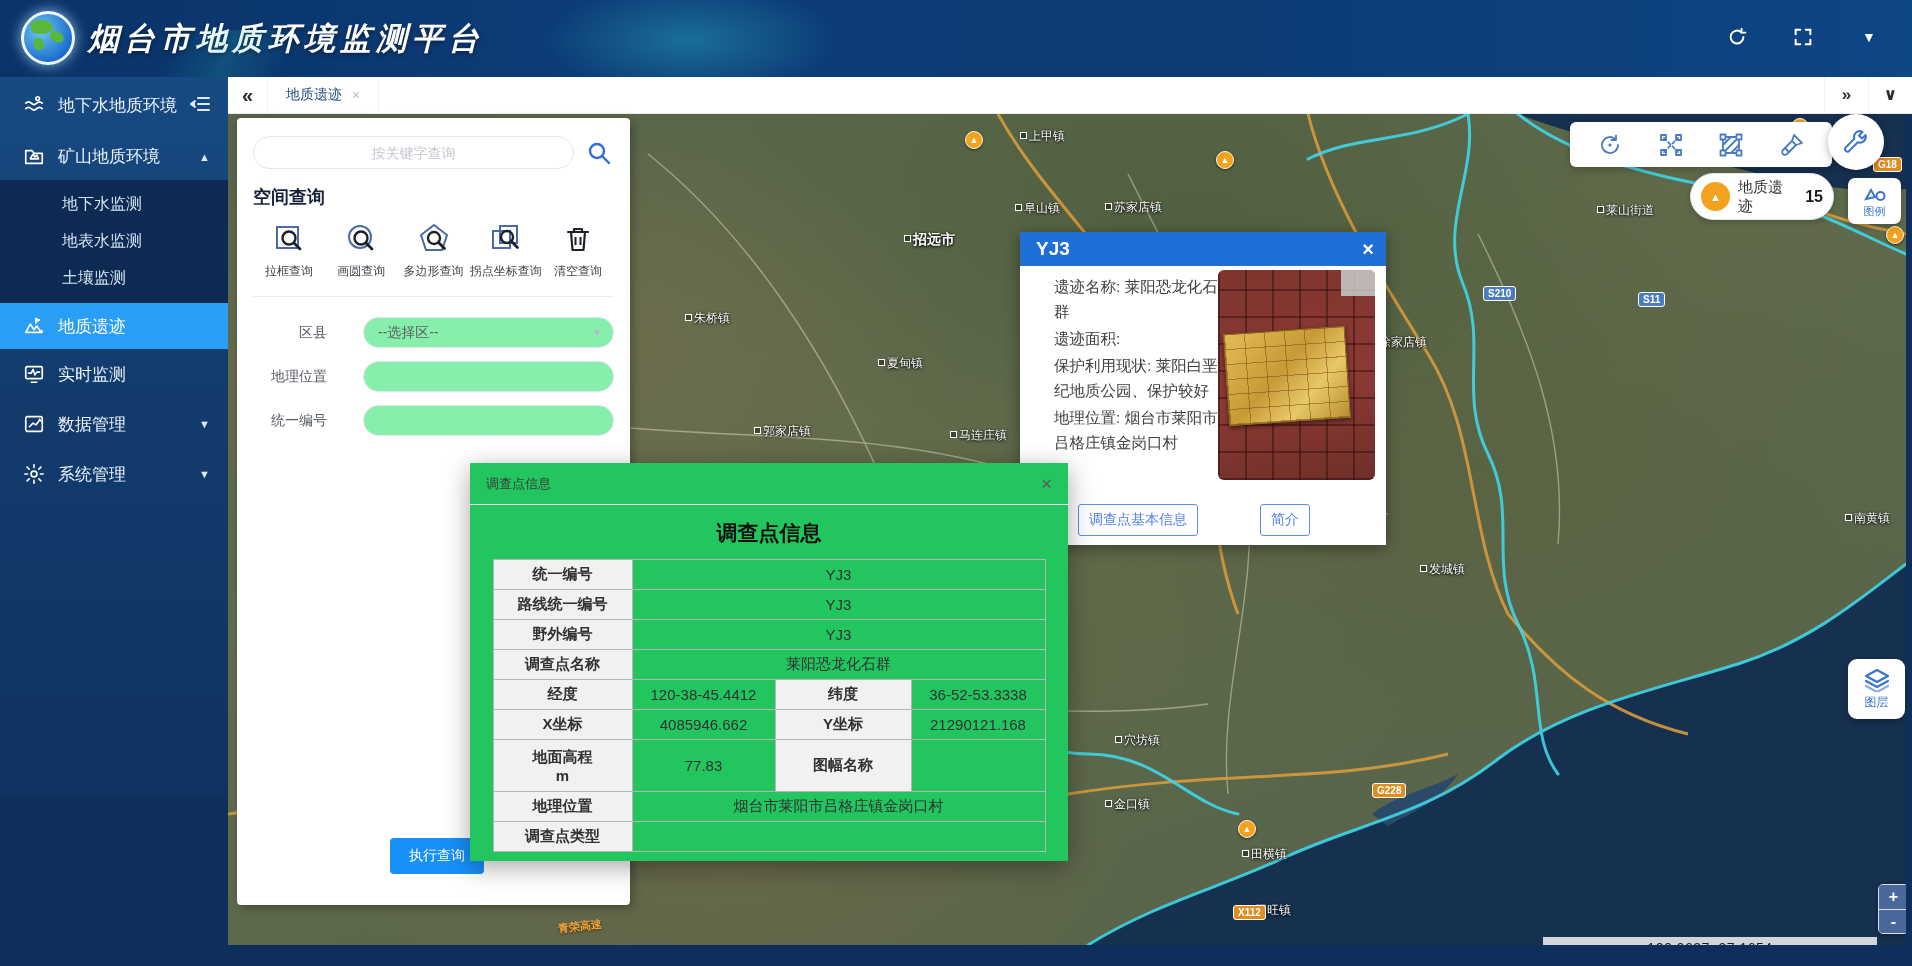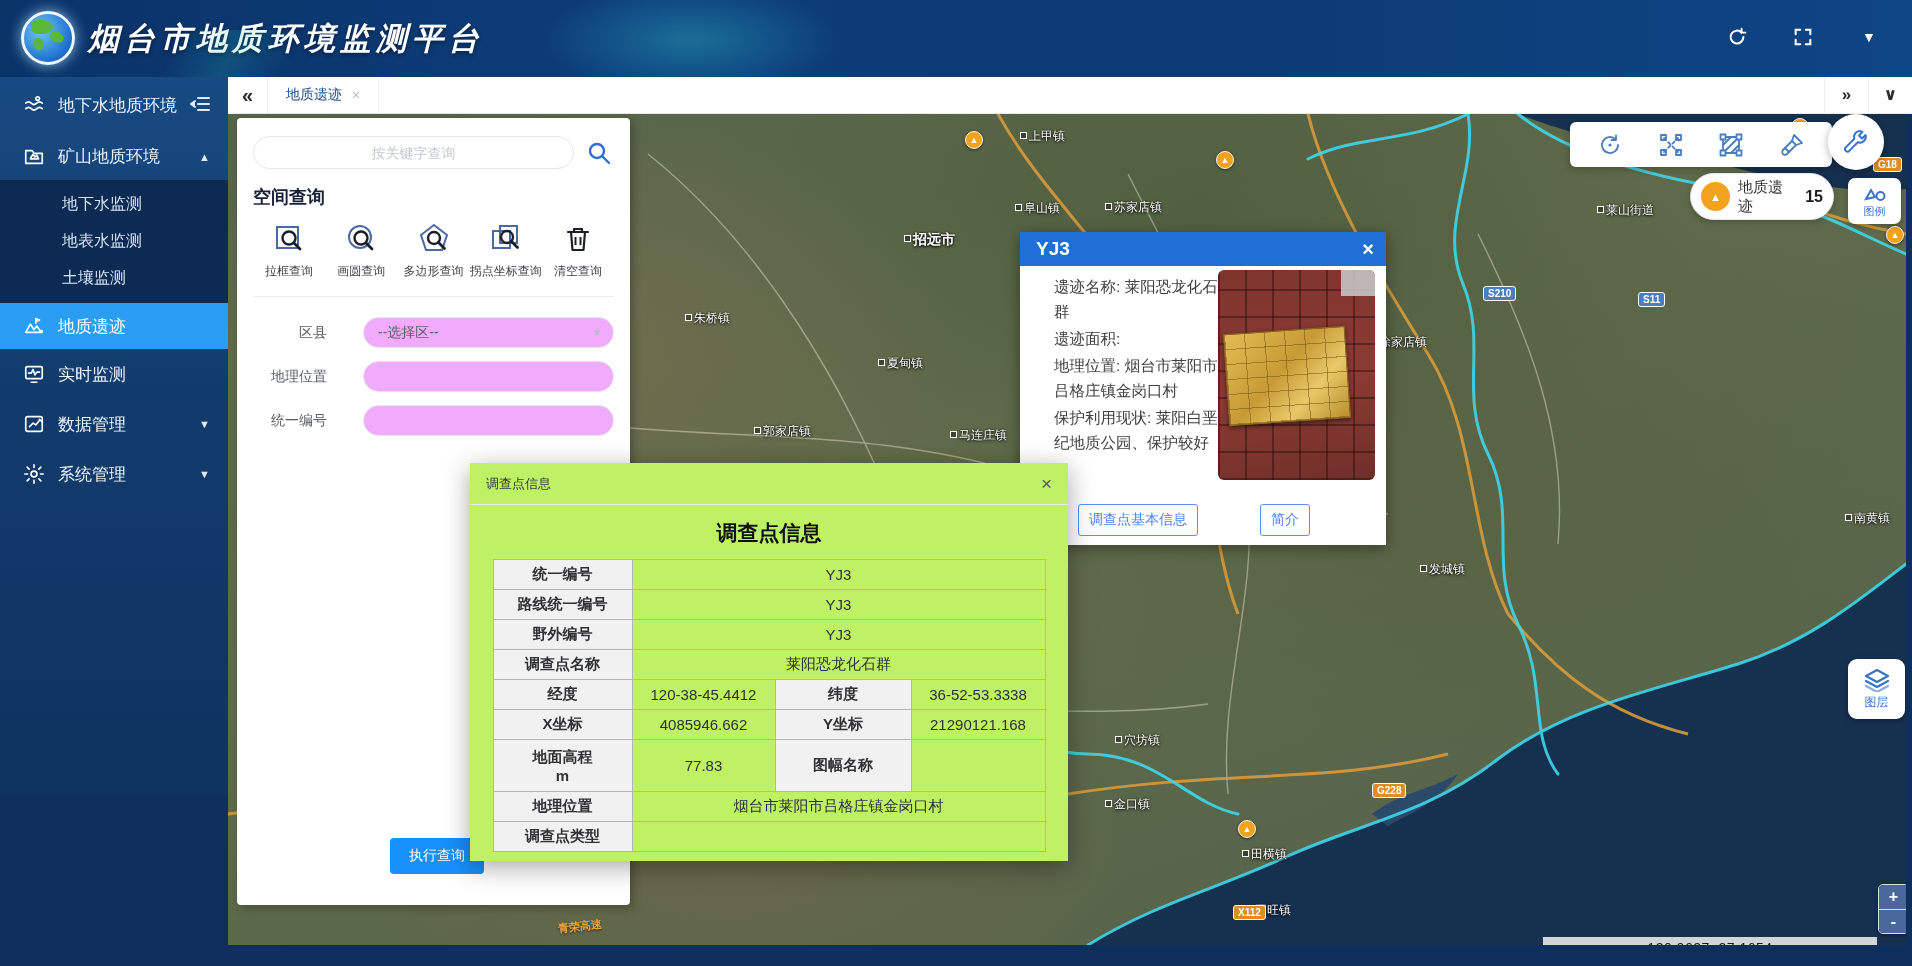--- a/index.html
+++ b/index.html
@@ -129,21 +129,21 @@
   .tools { display:flex; justify-content:space-between; margin-top:14px; }
   .tool { width:72px; display:flex; flex-direction:column; align-items:center; gap:8px; cursor:pointer; }
   .tool svg { width:32px; height:32px; }
   .tool .tl { font-size:12px; color:#3c3f45; white-space:nowrap; }
   .panel-div { margin-top:16px; border-top:1px solid #ededed; }
   .form { margin-top:20px; display:flex; flex-direction:column; gap:13px; }
   .form-row { display:flex; align-items:center;gap:24px; }
   .form-label { width:86px; text-align:right; padding-right:12px; font-size:14px; color:#5a5e66; }
   .form-ctl { position:relative; flex:1; }
   .form-input { width:100%; height:31px; border:1px solid #e2e5ea; border-radius:16px; padding:0 14px;
-    font-size:14px; color:#606266; background:#f0abfc; outline:none; }
+    font-size:14px; color:#606266; background:#86efac; outline:none; }
   .form-input::placeholder { color:#c3c7cf; }
   .sel-caret { position:absolute; right:12px; top:10px; font-size:10px; color:#b6bac2; pointer-events:none; }
   .exec-btn { position:absolute; left:153px; bottom:31px; width:94px; height:36px; background:#1890fa;
     color:#fff; font-size:14px; border:none; border-radius:4px; cursor:pointer; }
 
   
   .popup { position:absolute; left:1020px; top:232px; width:366px; height:313px; background:#fff;
     box-shadow:0 3px 14px rgba(0,0,0,.4); }
   .popup-hd { height:34px; background:#1f6fd6; color:#fff; display:flex; align-items:center;
     padding:0 12px 0 16px; }
@@ -163,21 +163,21 @@
       repeating-linear-gradient(90deg, rgba(120,85,20,.55) 0 1px, rgba(0,0,0,0) 1px 20px),
       repeating-linear-gradient(0deg, rgba(120,85,20,.55) 0 1px, rgba(0,0,0,0) 1px 15px),
       linear-gradient(135deg,#e3bc55 0%,#c79a35 45%,#e8c868 70%,#b98f2f 100%);
     border:1px solid #8a6a1e; box-shadow:0 2px 5px rgba(0,0,0,.5); }
   .pp-sky { position:absolute; right:0; top:0; width:34px; height:26px; background:#cfd6d8; opacity:.8; }
   .popup-btns { position:absolute; left:58px; bottom:9px; display:flex; gap:62px; }
   .pp-btn { background:#fff; border:1px solid #5a8ff0; color:#4a7df0; font-size:14px; padding:6px 10px;
     border-radius:3px; cursor:pointer; white-space:nowrap; }
 
   
-  .dialog { position:absolute; left:470px; top:463px; width:598px; height:398px; background:#bef264;
+  .dialog { position:absolute; left:470px; top:463px; width:598px; height:398px; background:#22c55e;
     box-shadow:0 6px 24px rgba(0,0,0,.35); }
   .dlg-hd { height:42px; display:flex; align-items:center; padding:0 16px; border-bottom:1px solid #ececec; }
   .dlg-hd-title { font-size:13px; color:#3a3a3a; }
   .dlg-close { margin-left:auto; font-size:19px; color:#5a5a5a; cursor:pointer; line-height:1; }
   .dlg-title { text-align:center; font-size:21px; font-weight:bold; color:#111; margin:14px 0 12px; }
   .dlg-table { margin:0 auto; border-collapse:collapse; width:552px; table-layout:fixed; }
   .dlg-table td { border:1px solid #b5b5b5; font-size:15px; color:#303133; text-align:center;
     height:30px; padding:2px 6px; white-space:pre-line; overflow:hidden; }
   .dlg-table td.lab { background:#f1f1f1; font-weight:bold; }
   .dlg-table tr.tall td { height:52px; }
@@ -534,22 +534,22 @@
   <div class="popup">
     <div class="popup-hd">
       <span class="popup-title">YJ3</span>
       <span class="popup-close">×</span>
     </div>
     <div class="popup-body">
       <div class="pp-lines">
 
       <div class="pp-line"><span class="pf-label">遗迹名称</span><span>莱阳恐龙化石群</span></div>
           <div class="pp-line"><span class="pf-label">遗迹面积</span><span></span></div>
+          <div class="pp-line"><span class="pf-label">保护利用现状</span><span>莱阳白垩纪地质公园、保护较好</span></div>
           <div class="pp-line"><span class="pf-label">地理位置</span><span>烟台市莱阳市吕格庄镇金岗口村</span></div>
-          <div class="pp-line"><span class="pf-label">保护利用现状</span><span>莱阳白垩纪地质公园、保护较好</span></div>
         </div>
       <div class="pp-photo">
         <div class="pp-sky"></div>
         <div class="pp-plaques"></div>
       </div>
     </div>
     <div class="popup-btns">
 
     <button class="pp-btn"><span>调查点基本信息</span></button>
         <button class="pp-btn"><span>简介</span></button>

